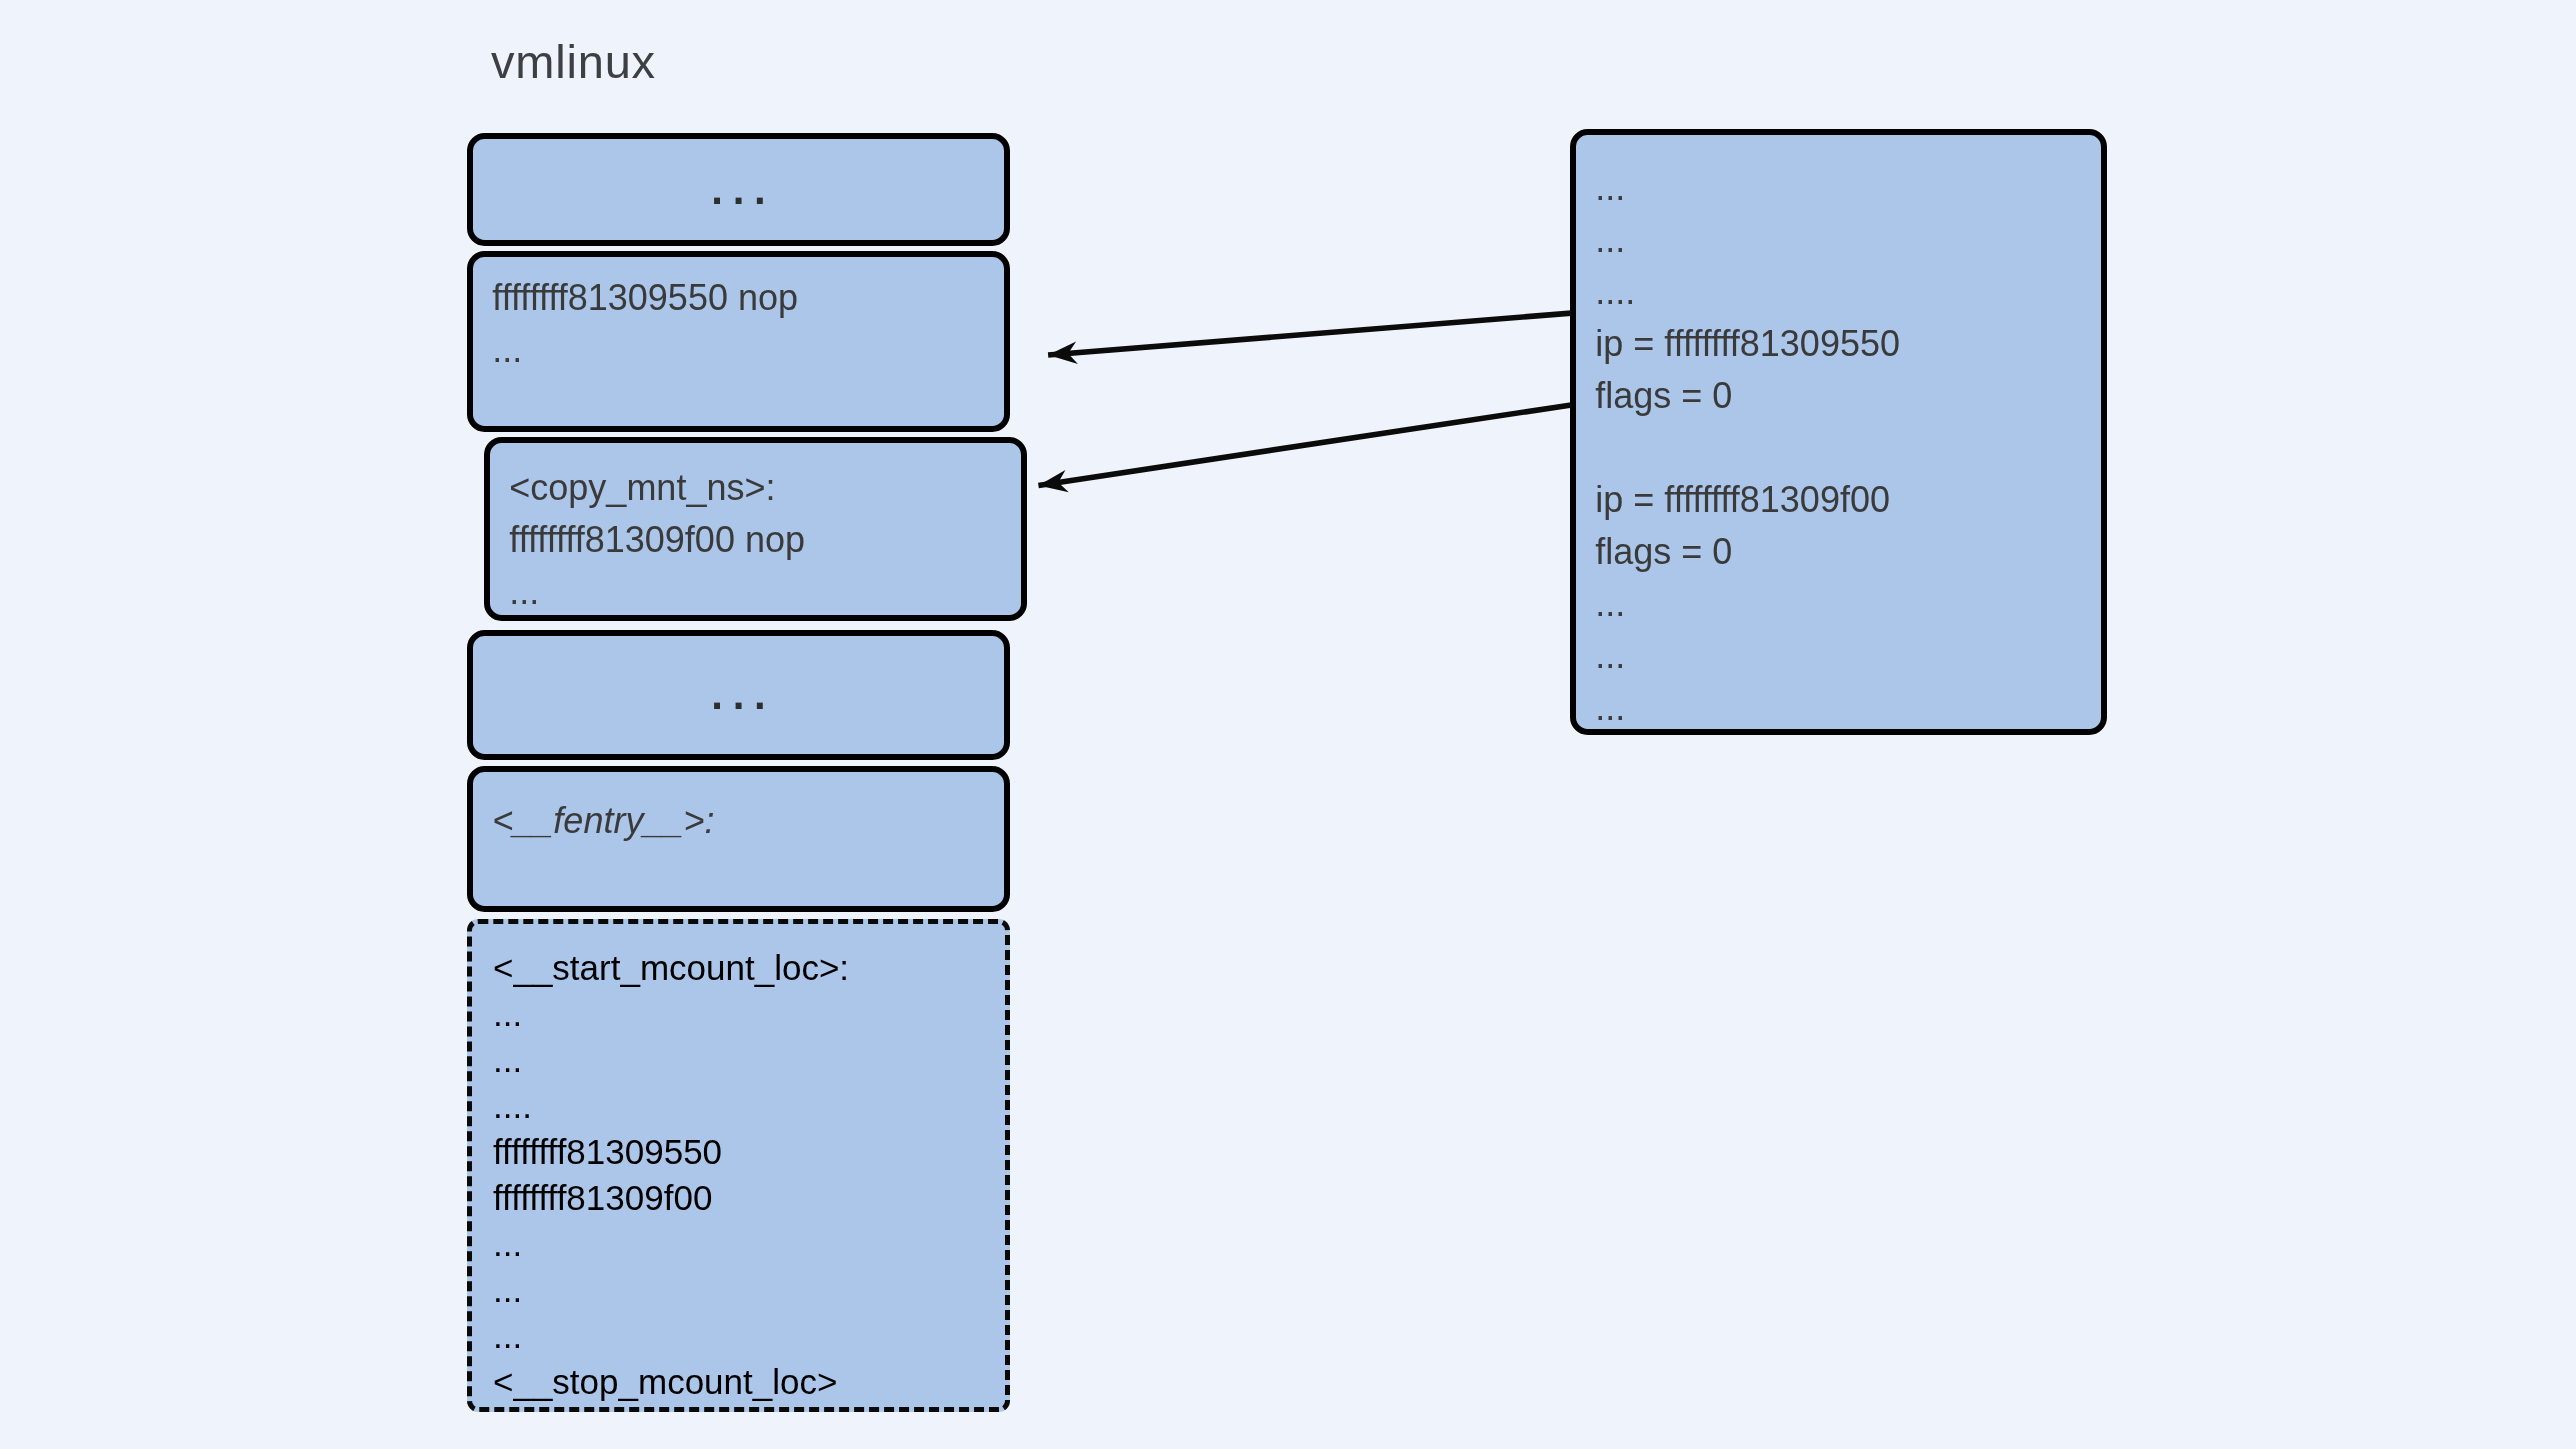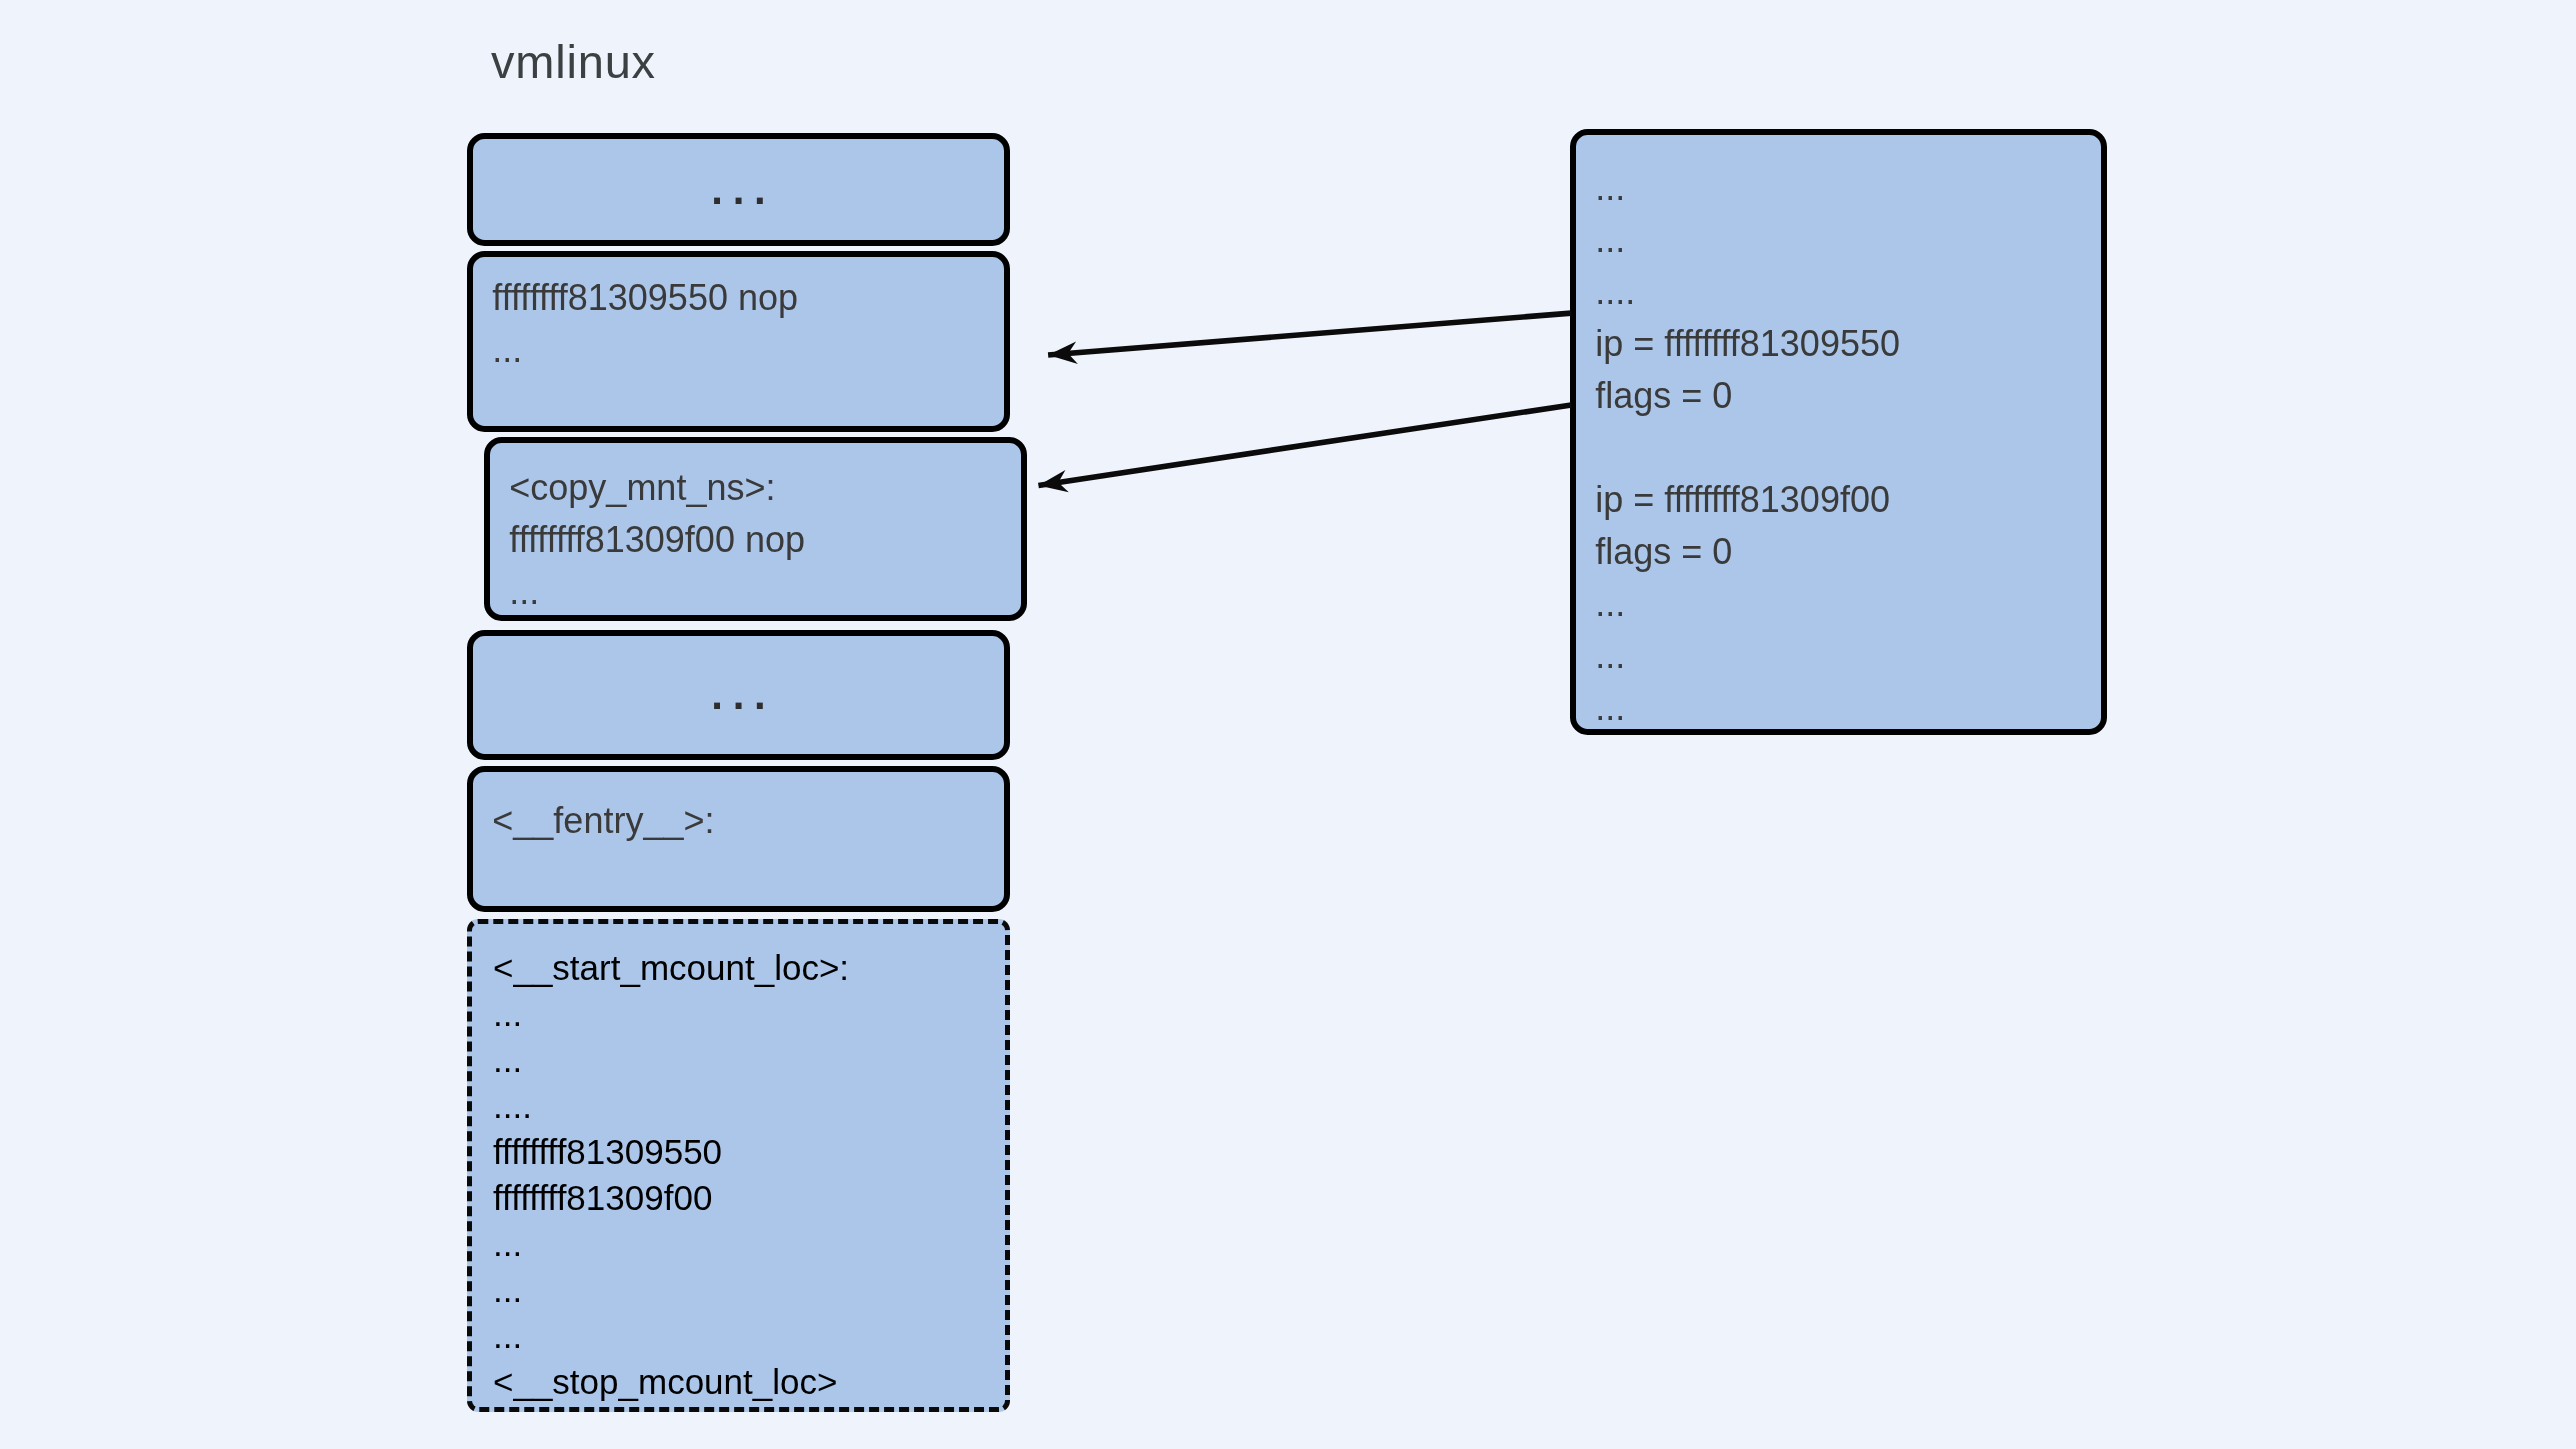--- a/index.html
+++ b/index.html
@@ -94,21 +94,21 @@
       <div class="ln">ffffffff81309f00 nop</div>
       <div class="ln">...</div>
     </div>
   </div>
 
   <div class="box" style="left:467px; top:630px; width:543px; height:130px;">
     <div class="center-ellipsis">...</div>
   </div>
 
   <div class="box" style="left:467px; top:766px; width:543px; height:146px;">
-    <div class="lines" style="padding:22.5px 0 0 19.3px;">
+    <div class="lines" style="padding:22.5px 0 0 19.3px;font-style:italic;">
       <div class="ln">&lt;__fentry__&gt;:</div>
     </div>
   </div>
 
   <div class="box dashed" style="left:467px; top:919px; width:543px; height:493px;">
     <div class="lines" style="padding:21px 0 0 21px;">
       <div class="ln">&lt;__start_mcount_loc&gt;:</div>
       <div class="ln">...</div>
       <div class="ln">...</div>
       <div class="ln">....</div>

